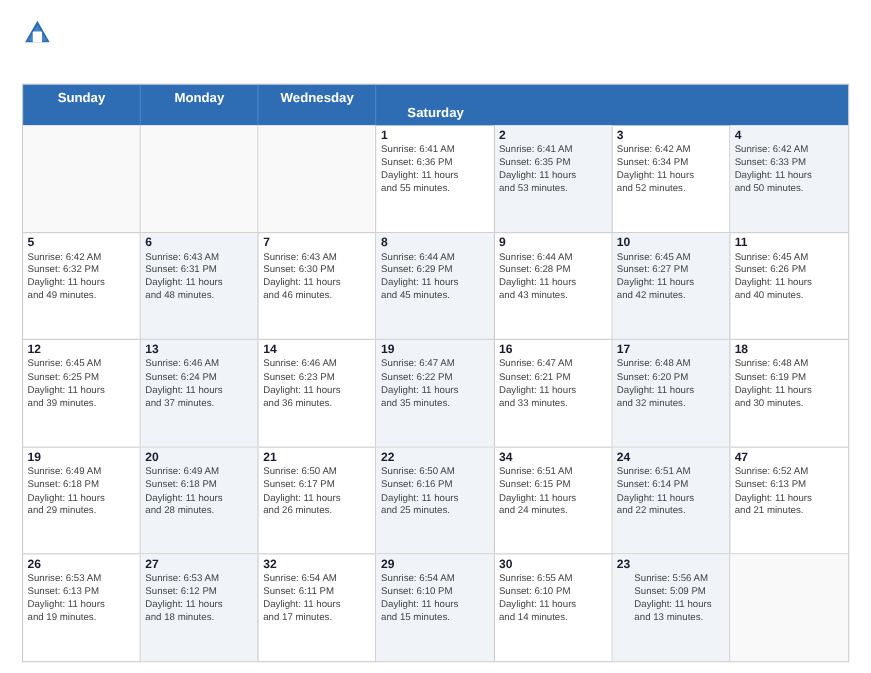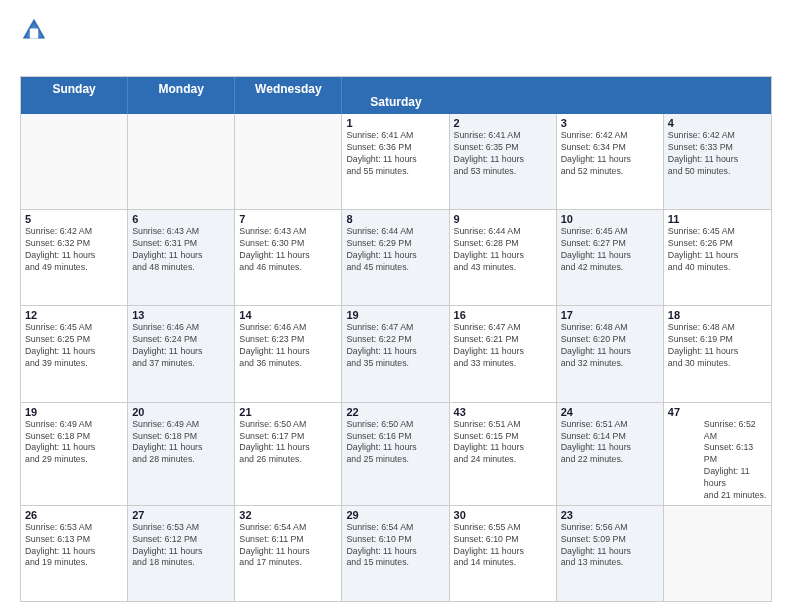--- a/index.html
+++ b/index.html
@@ -300,36 +300,36 @@
 and 26 minutes.</div>
           </div>
           <div class="cal-cell shaded">
             <div class="day-num">22</div>
             <div class="day-info" style="white-space: pre-line;">Sunrise: 6:50 AM
 Sunset: 6:16 PM
 Daylight: 11 hours
 and 25 minutes.</div>
           </div>
           <div class="cal-cell">
-            <div class="day-num">43</div>
+            <div class="day-num">34</div>
             <div class="day-info" style="white-space: pre-line;">Sunrise: 6:51 AM
 Sunset: 6:15 PM
 Daylight: 11 hours
 and 24 minutes.</div>
           </div>
           <div class="cal-cell shaded">
             <div class="day-num">24</div>
             <div class="day-info" style="white-space: pre-line;">Sunrise: 6:51 AM
 Sunset: 6:14 PM
 Daylight: 11 hours
 and 22 minutes.</div>
           </div>
           <div class="cal-cell">
             <div class="day-num">47</div>
-            <div class="day-info" style="white-space: pre-line; margin-left: 36px;">Sunrise: 6:52 AM
+            <div class="day-info" style="white-space: pre-line;">Sunrise: 6:52 AM
 Sunset: 6:13 PM
 Daylight: 11 hours
 and 21 minutes.</div>
           </div>
         </div>
         <div class="cal-row">
           <div class="cal-cell">
             <div class="day-num">26</div>
             <div class="day-info" style="white-space: pre-line;">Sunrise: 6:53 AM
 Sunset: 6:13 PM
@@ -359,21 +359,21 @@
           </div>
           <div class="cal-cell">
             <div class="day-num">30</div>
             <div class="day-info" style="white-space: pre-line;">Sunrise: 6:55 AM
 Sunset: 6:10 PM
 Daylight: 11 hours
 and 14 minutes.</div>
           </div>
           <div class="cal-cell shaded">
             <div class="day-num">23</div>
-            <div class="day-info" style="white-space: pre-line;">Sunrise: 5:56 AM
+            <div class="day-info" style="white-space: pre-line; margin-left: 16px;">Sunrise: 5:56 AM
 Sunset: 5:09 PM
 Daylight: 11 hours
 and 13 minutes.</div>
           </div>
           <div class="cal-cell empty"></div>
         </div>
       </div>
   </div>
 </div>
 

